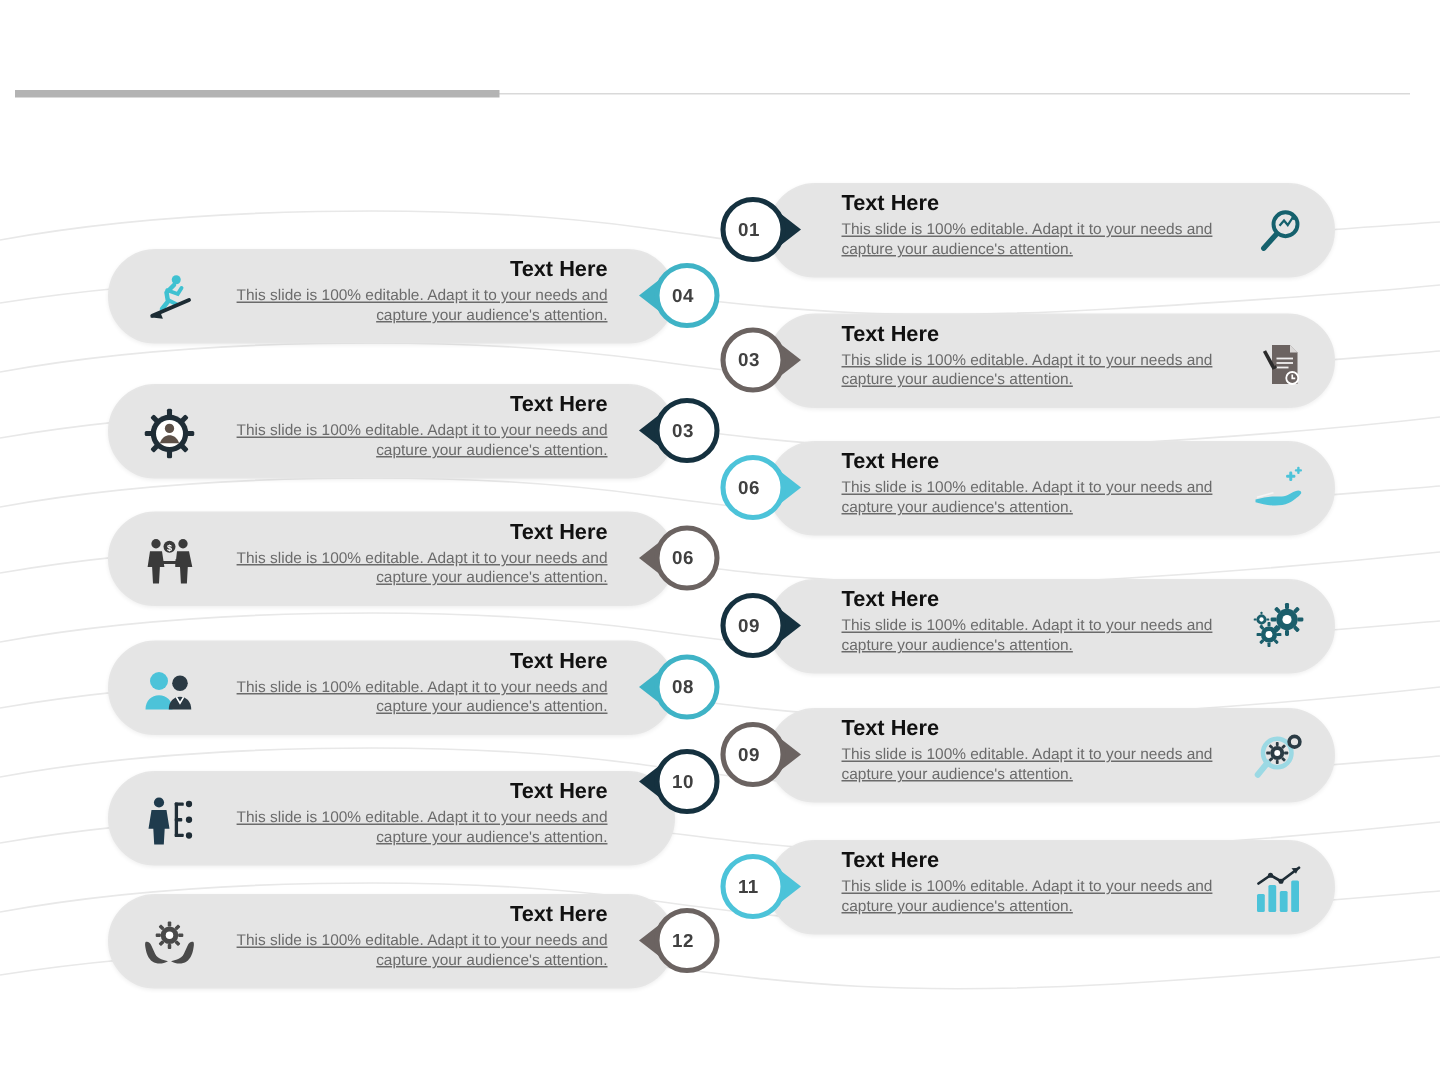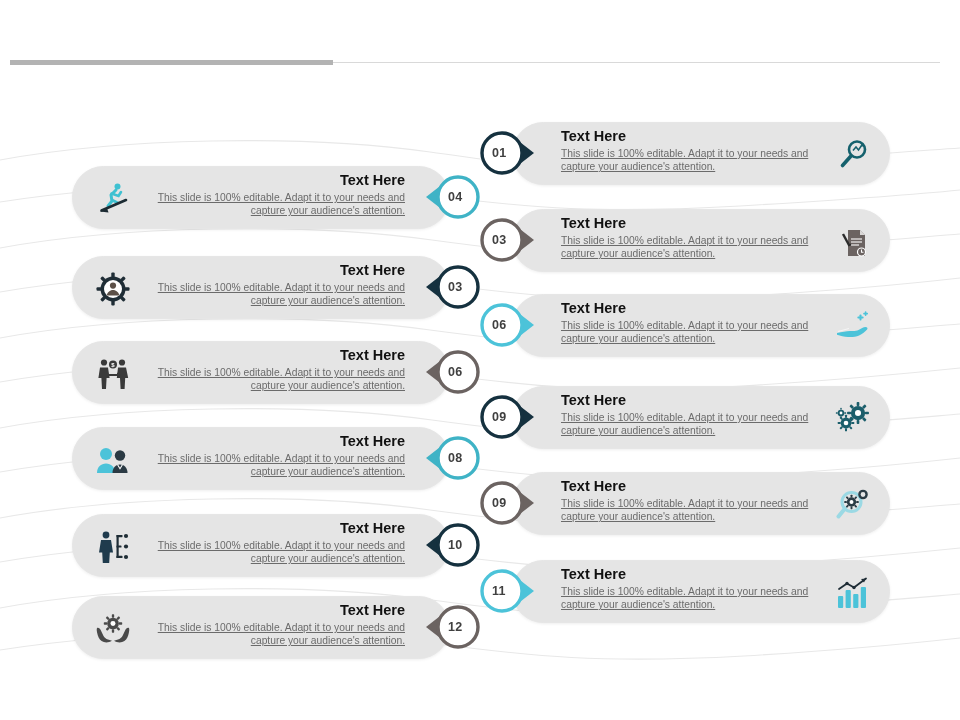--- a/index.html
+++ b/index.html
@@ -455,21 +455,21 @@
   </svg>
         <div class="badge-num" style="width: 60px; height: 52px; justify-content: flex-start; padding-left: 26px; box-sizing: border-box;">08</div>
       </div>
       <div class="badge" style="top: 477px; left: 478px; width: 60px; height: 52px;">
         <svg viewBox="0 0 60 52" width="60" height="52">
       <path d="M38 12 L56 26 L38 40 Z" fill="#6b6361"></path>
       <circle cx="24" cy="26" r="20" fill="#ffffff" stroke="#6b6361" stroke-width="3.4"></circle>
     </svg>
         <div class="badge-num" style="width: 60px; height: 52px; justify-content: flex-start; padding-left: 14px; box-sizing: border-box;">09</div>
       </div>
-      <div class="badge" style="top: 519px; left: 422px; width: 60px; height: 52px; text-decoration: underline;">
+      <div class="badge" style="top: 495px; left: 422px; width: 60px; height: 52px; text-decoration: underline;">
         <svg viewBox="0 0 60 52" width="60" height="52">
     <path d="M22 12 L4 26 L22 40 Z" fill="#15313f"></path>
     <circle cx="36" cy="26" r="20" fill="#ffffff" stroke="#15313f" stroke-width="3.4"></circle>
   </svg>
         <div class="badge-num" style="width: 60px; height: 52px; justify-content: flex-start; padding-left: 26px; box-sizing: border-box;">10</div>
       </div>
       <div class="badge" style="top: 565px; left: 478px; width: 60px; height: 52px;">
         <svg viewBox="0 0 60 52" width="60" height="52">
       <path d="M38 12 L56 26 L38 40 Z" fill="#4cc3d9"></path>
       <circle cx="24" cy="26" r="20" fill="#ffffff" stroke="#4cc3d9" stroke-width="3.4"></circle>

